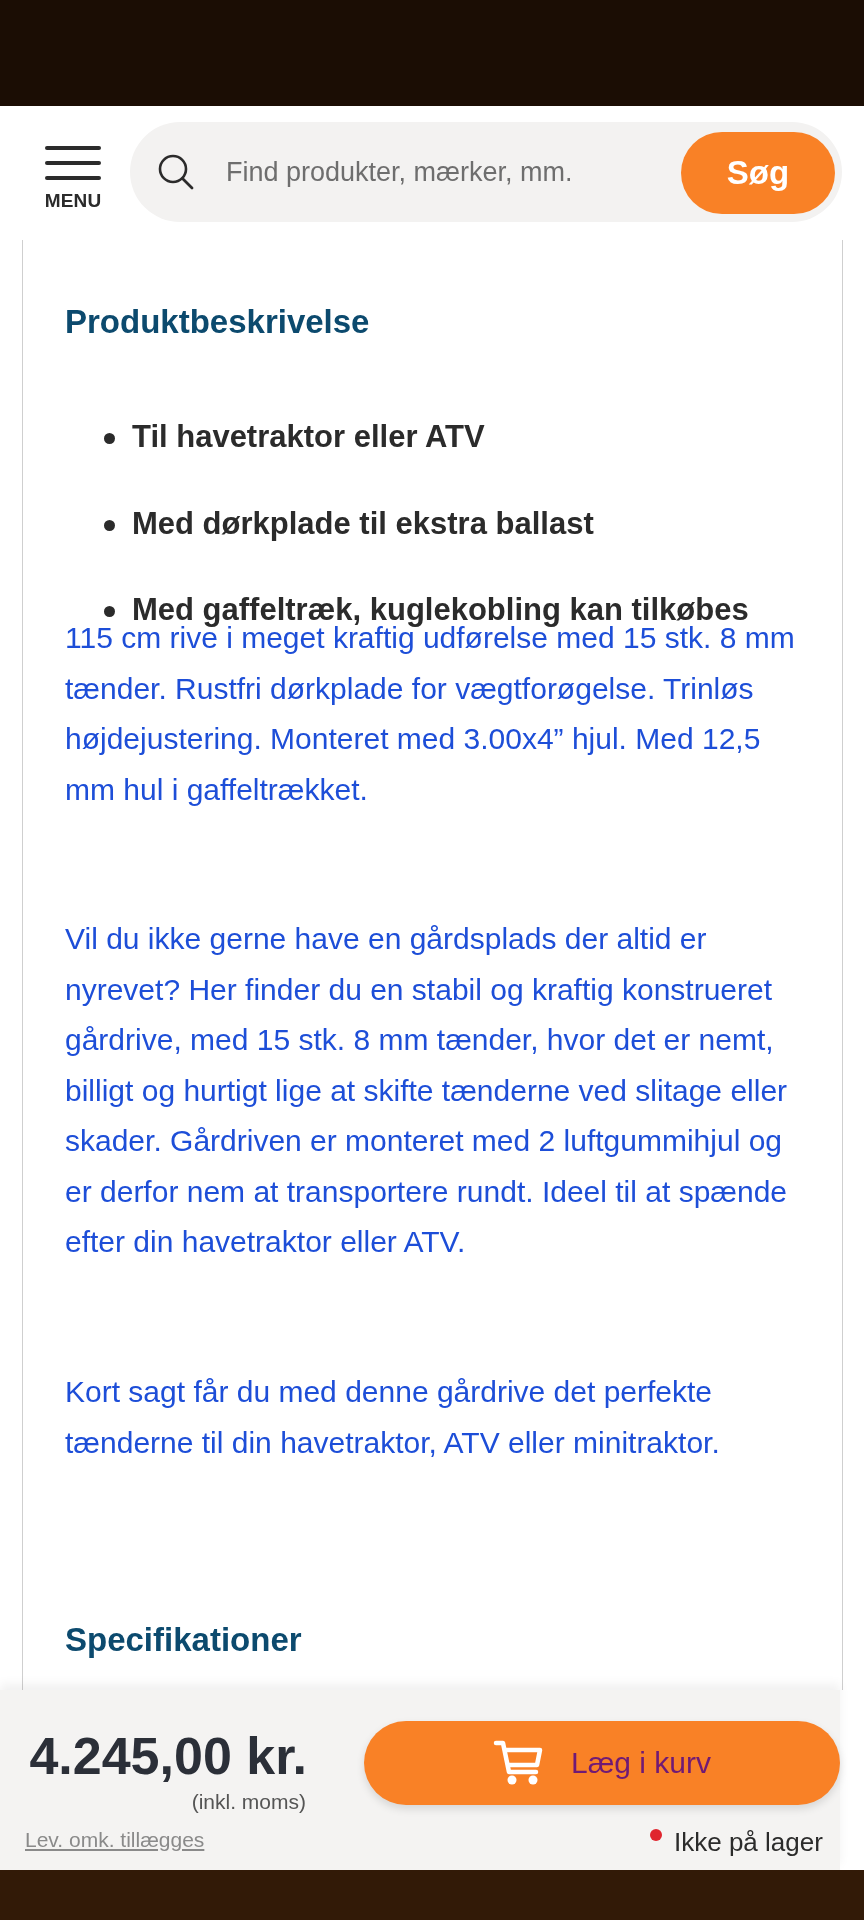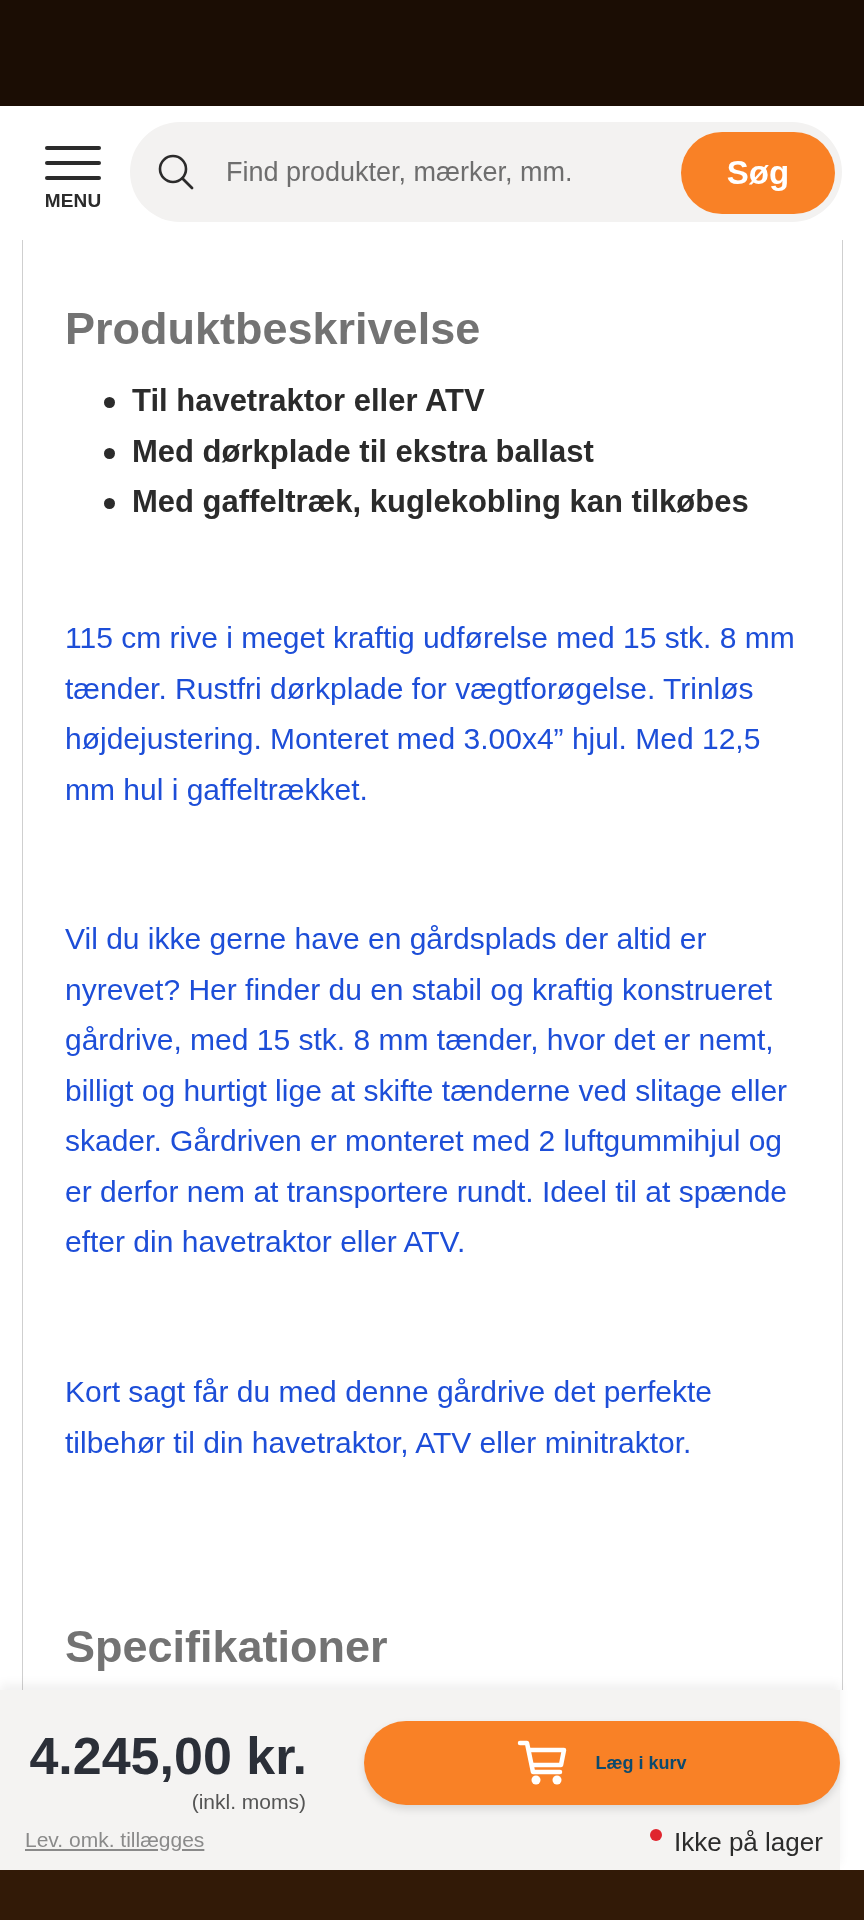--- a/index.html
+++ b/index.html
@@ -54,30 +54,31 @@
     }
     .content-card {
       position: absolute; left: 22px; top: 240px; width: 821px; height: 1450px;
       border-left: 1px solid #cfcfcf; border-right: 1px solid #cfcfcf;
       background: #ffffff;
     }
     .content {
       position: absolute; left: 65px; top: 240px; width: 740px;
     }
     .section-title {
-      font-size: 45px; font-weight: bold; color: #737373; line-height: 1.2;
+      font-size: 33px; font-weight: bold; color: #0c4a6e; line-height: 1.2;
     }
     .title-desc { position: absolute; top: 62px; left: 0; }
     .bullets {
       position: absolute; top: 136px; left: 0; list-style: none; width: 760px;
     }
     .bullets li {
       position: relative; padding-left: 67px;
       font-size: 31px; font-weight: bold; line-height: 50.5px; color: #2b2b2b;
       white-space: nowrap;
+      margin-top: 36px;
     }
     .bullets li::before {
       content: ""; position: absolute; left: 39px; top: 21px;
       width: 11px; height: 11px; border-radius: 50%; background: #2b2b2b;
     }
     .para {
       position: absolute; left: 0; width: 740px;
       font-size: 30px; line-height: 50.5px; color: #1d4ed8;
     }
     .p1 { top: 373px; }
@@ -104,21 +105,21 @@
       text-align: center;
     }
     .cart-btn {
       position: absolute; left: 364px; top: 31px; width: 476px; height: 84px;
       border-radius: 42px; background: #f98126; border: none; cursor: pointer;
       box-shadow: 0 4px 8px rgba(0,0,0,0.12);
       display: flex; align-items: center; justify-content: center;
     }
     .cart-icon { width: 52px; height: 50px; margin-right: 26px; }
     .cart-label {
-      color: #0c4a6e; font-size: 18px; font-weight: bold;
+      color: #701a75; font-size: 30px; font-weight: normal;
       font-family: "Liberation Sans", "DejaVu Sans", sans-serif;
     }
     .stock {
       position: absolute; left: 650px; top: 130px; white-space: nowrap;
       display: flex; align-items: center;
     }
     .stock-dot {
       width: 12px; height: 12px; border-radius: 50%; background: #e0252e;
       margin-right: 12px; margin-top: -8px;
     }
@@ -154,21 +155,21 @@
 
 <main class="content">
   <h2 class="section-title title-desc">Produktbeskrivelse</h2>
   <ul class="bullets">
     <li>Til havetraktor eller ATV</li>
     <li>Med dørkplade til ekstra ballast</li>
     <li>Med gaffeltræk, kuglekobling kan tilkøbes</li>
   </ul>
   <p class="para p1">115 cm rive i meget kraftig udførelse med 15 stk. 8 mm tænder. Rustfri dørkplade for vægtforøgelse. Trinløs højdejustering. Monteret med 3.00x4” hjul. Med 12,5 mm hul i gaffeltrækket.</p>
   <p class="para p2">Vil du ikke gerne have en gårdsplads der altid er nyrevet? Her finder du en stabil og kraftig konstrueret gårdrive, med 15 stk. 8 mm tænder, hvor det er nemt, billigt og hurtigt lige at skifte tænderne ved slitage eller skader. Gårdriven er monteret med 2 luftgummihjul og er derfor nem at transportere rundt. Ideel til at spænde efter din havetraktor eller ATV.</p>
-  <p class="para p3">Kort sagt får du med denne gårdrive det perfekte tilbehør til din havetraktor, ATV eller minitraktor.</p>
+  <p class="para p3">Kort sagt får du med denne gårdrive det perfekte tænderne til din havetraktor, ATV eller minitraktor.</p>
   <h2 class="section-title title-spec">Specifikationer</h2>
 </main>
 
 <div class="bottom-bar">
   <div class="price">4.245,00 kr.</div>
   <div class="vat">(inkl. moms)</div>
   <a class="shipping-link">Lev. omk. tillægges</a>
   <button class="cart-btn">
     <svg class="cart-icon" viewBox="0 0 52 50">
       <path d="M3 5 H10 L16 34 H43" fill="none" stroke="#ffffff" stroke-width="4.5" stroke-linecap="round" stroke-linejoin="round"></path>

